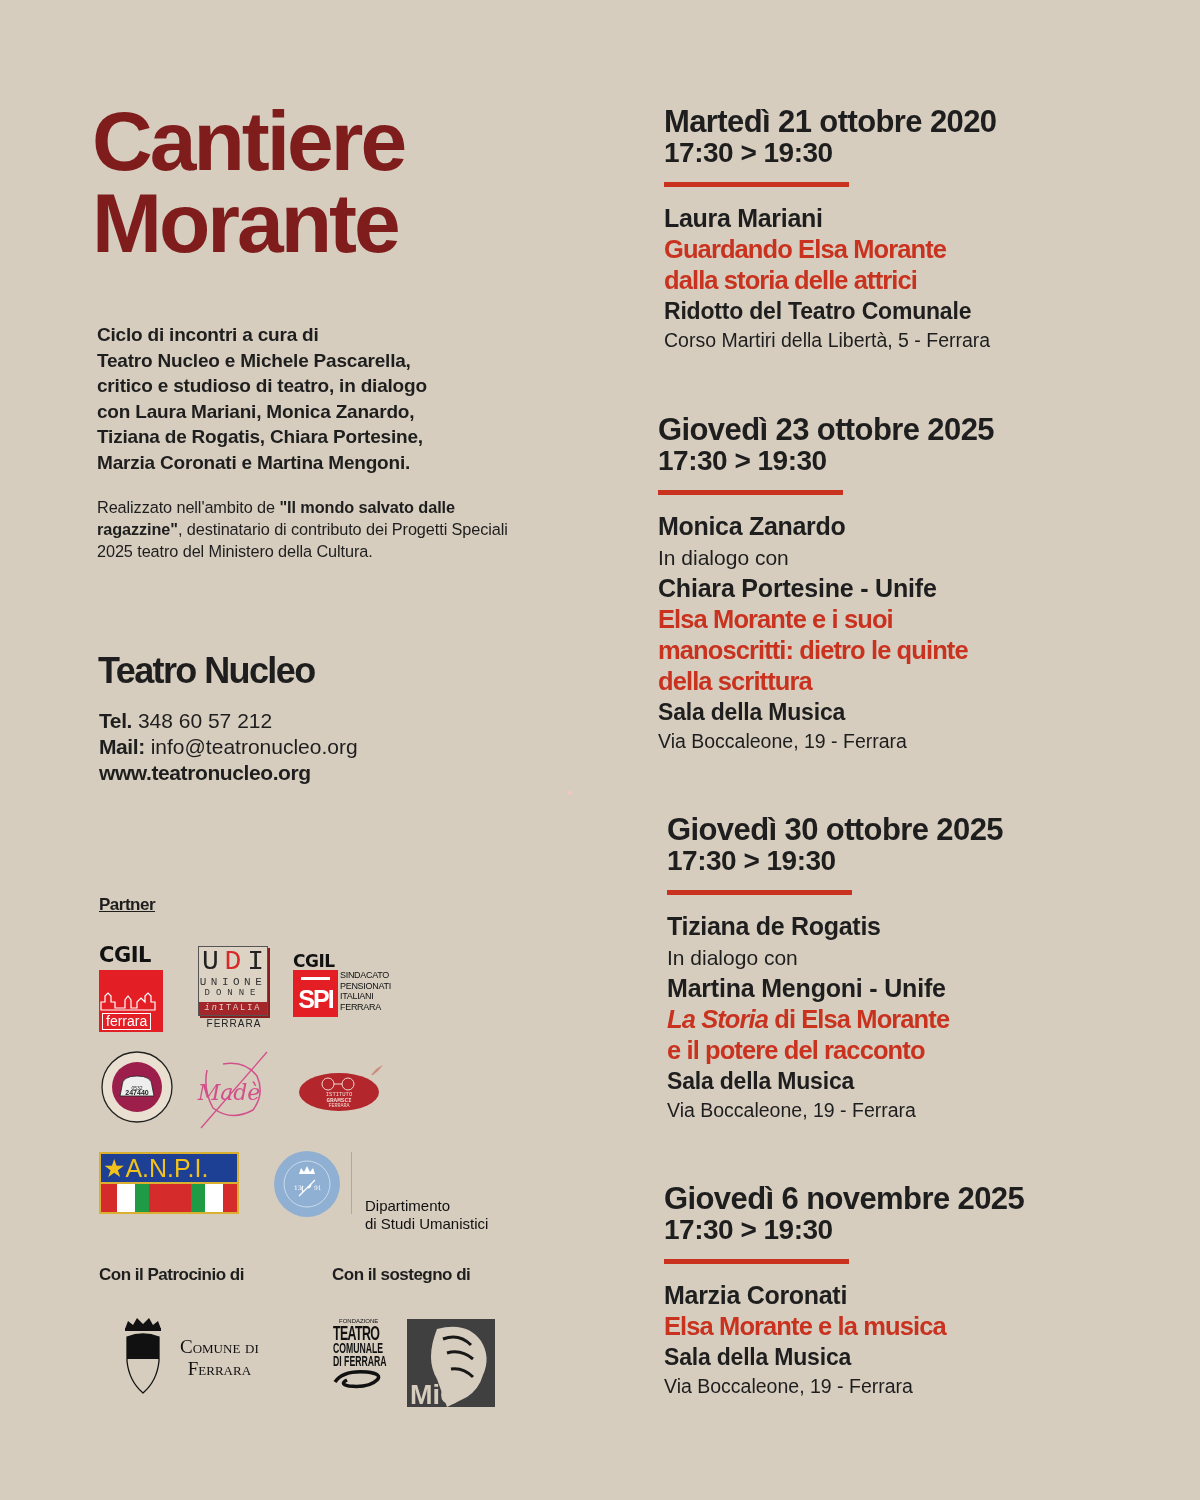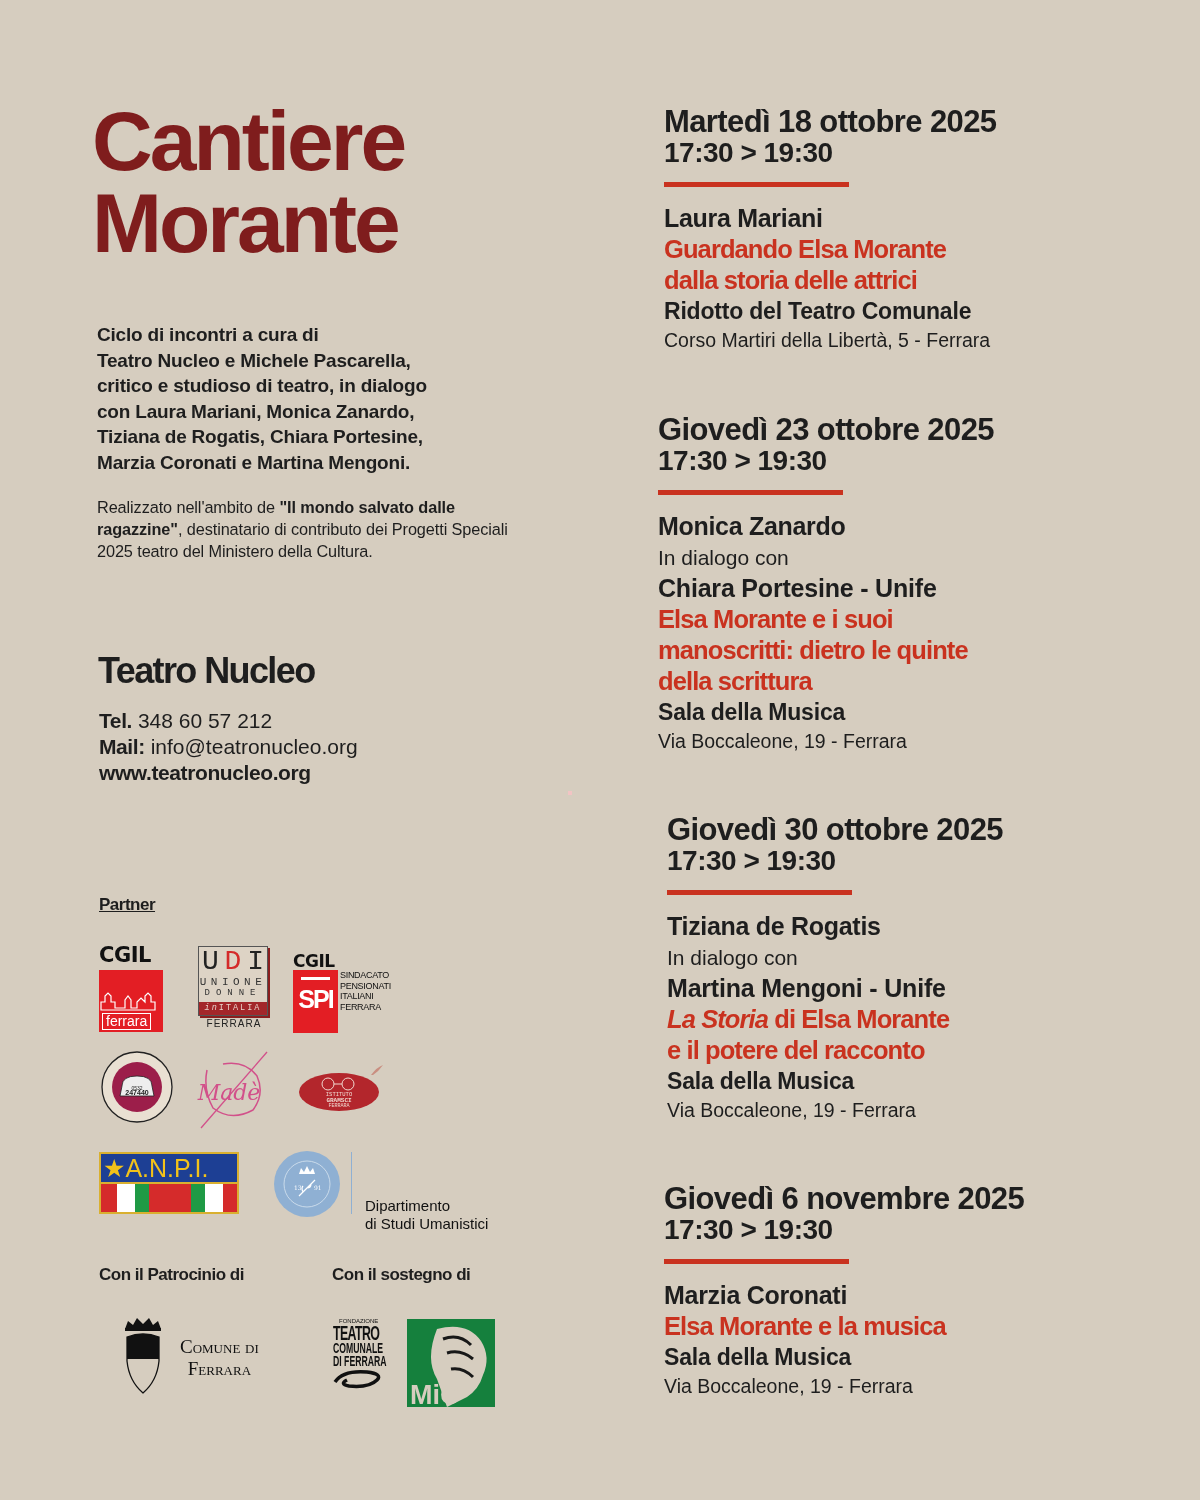--- a/index.html
+++ b/index.html
@@ -83,21 +83,21 @@
     <div style="font-family:Liberation Mono, monospace;font-size:11px;letter-spacing:4.5px;text-align:center;line-height:11px;color:#333;">UNIONE</div>
     <div style="font-family:'Liberation Mono',monospace;font-size:9px;letter-spacing:6px;text-align:center;line-height:11px;color:#333;">DONNE</div>
     <div style="position:absolute;left:0;right:0;bottom:0;height:13px;background:#a3272a;color:#e8d0c8;font-size:8.5px;line-height:13px;letter-spacing:2px;text-align:center;font-family:'Liberation Mono',monospace;"><i>in</i><span>ITALIA</span></div>
   </div>
   <div style="font-size:10px;letter-spacing:1px;text-align:center;color:#222;margin-top:2px;">FERRARA</div>
 </div>
 
 <div class="logo" style="left:293px;top:952px;width:100px;height:72px;">
   <div style="font-family:'DejaVu Sans',sans-serif;font-weight:bold;font-size:17px;line-height:18px;color:#111;letter-spacing:-0.5px;">CGIL</div>
   <div style="display:flex;align-items:flex-start;">
-    <div class="red" style="width:45px;height:63px;position:relative;">
+    <div class="red" style="width:45px;height:47px;position:relative;">
       <div style="position:absolute;left:8px;right:8px;top:7px;height:3px;background:#fff;"></div>
       <div style="position:absolute;left:0;right:0;top:14px;text-align:center;color:#fff;font-weight:bold;font-size:25px;letter-spacing:-2px;line-height:30px;">SPI</div>
     </div>
     <div style="font-size:9px;line-height:10.5px;margin-left:2px;color:#111;letter-spacing:-0.3px;">
       <div>SINDACATO</div>
       <div>PENSIONATI</div>
       <div>ITALIANI</div>
       <div>FERRARA</div>
     </div>
   </div>
@@ -183,30 +183,30 @@
 <div class="logo" style="left:333px;top:1318px;width:58px;height:92px;">
   <div style="font-size:6px;line-height:7px;color:#111;padding-left:6px;">FONDAZIONE</div>
   <div style="font-family:'Liberation Sans',sans-serif;font-weight:bold;font-size:20px;line-height:17px;color:#111;transform:scaleX(0.62);transform-origin:left;letter-spacing:-1px;">TEATRO</div>
   <div style="font-weight:bold;font-size:14px;line-height:13px;color:#111;transform:scaleX(0.62);transform-origin:left;white-space:nowrap;">COMUNALE</div>
   <div style="font-weight:bold;font-size:14px;line-height:13px;color:#111;transform:scaleX(0.62);transform-origin:left;white-space:nowrap;">DI FERRARA</div>
   <svg width="54" height="22" viewBox="0 0 54 22">
       <path d="M2 14 Q10 2 34 4 Q50 6 44 12 Q36 20 16 18 Q6 16 14 12" fill="none" stroke="#111" stroke-width="3.5"></path>
     </svg>
 </div>
 
-<div class="logo" style="left:407px;top:1319px;width:88px;height:88px;background:#15803d;overflow:hidden;">
+<div class="logo" style="left:407px;top:1319px;width:88px;height:88px;background:#404040;overflow:hidden;">
   <svg width="88" height="88" viewBox="0 0 88 88">
     <path d="M30 10 Q60 2 74 22 Q84 38 76 56 Q72 70 60 78 L40 88 L30 60 Q18 40 30 10 Z" fill="#d6cdbf"></path>
     <path d="M36 20 Q52 14 64 26 M40 34 Q54 30 66 40 M44 50 Q56 48 66 58" fill="none" stroke="#181818" stroke-width="3"></path>
   </svg>
   <div style="position:absolute;left:3px;bottom:-2px;color:#d6cdbf;font-size:27px;font-weight:bold;line-height:28px;">MiC</div>
 </div>
 
 <div class="event" style="left:664px;top:106px;">
-  <div class="date">Martedì 18 ottobre 2025</div>
+  <div class="date">Martedì 21 ottobre 2020</div>
   <div class="time">17:30 &gt; 19:30</div>
   <div class="rule"></div>
   <div class="speaker">Laura Mariani</div>
   <div class="talk">
     <div>Guardando Elsa Morante</div>
     <div>dalla storia delle attrici</div>
   </div>
   <div class="venue">Ridotto del Teatro Comunale</div>
   <div class="address">Corso Martiri della Libertà, 5 - Ferrara</div>
 </div>

